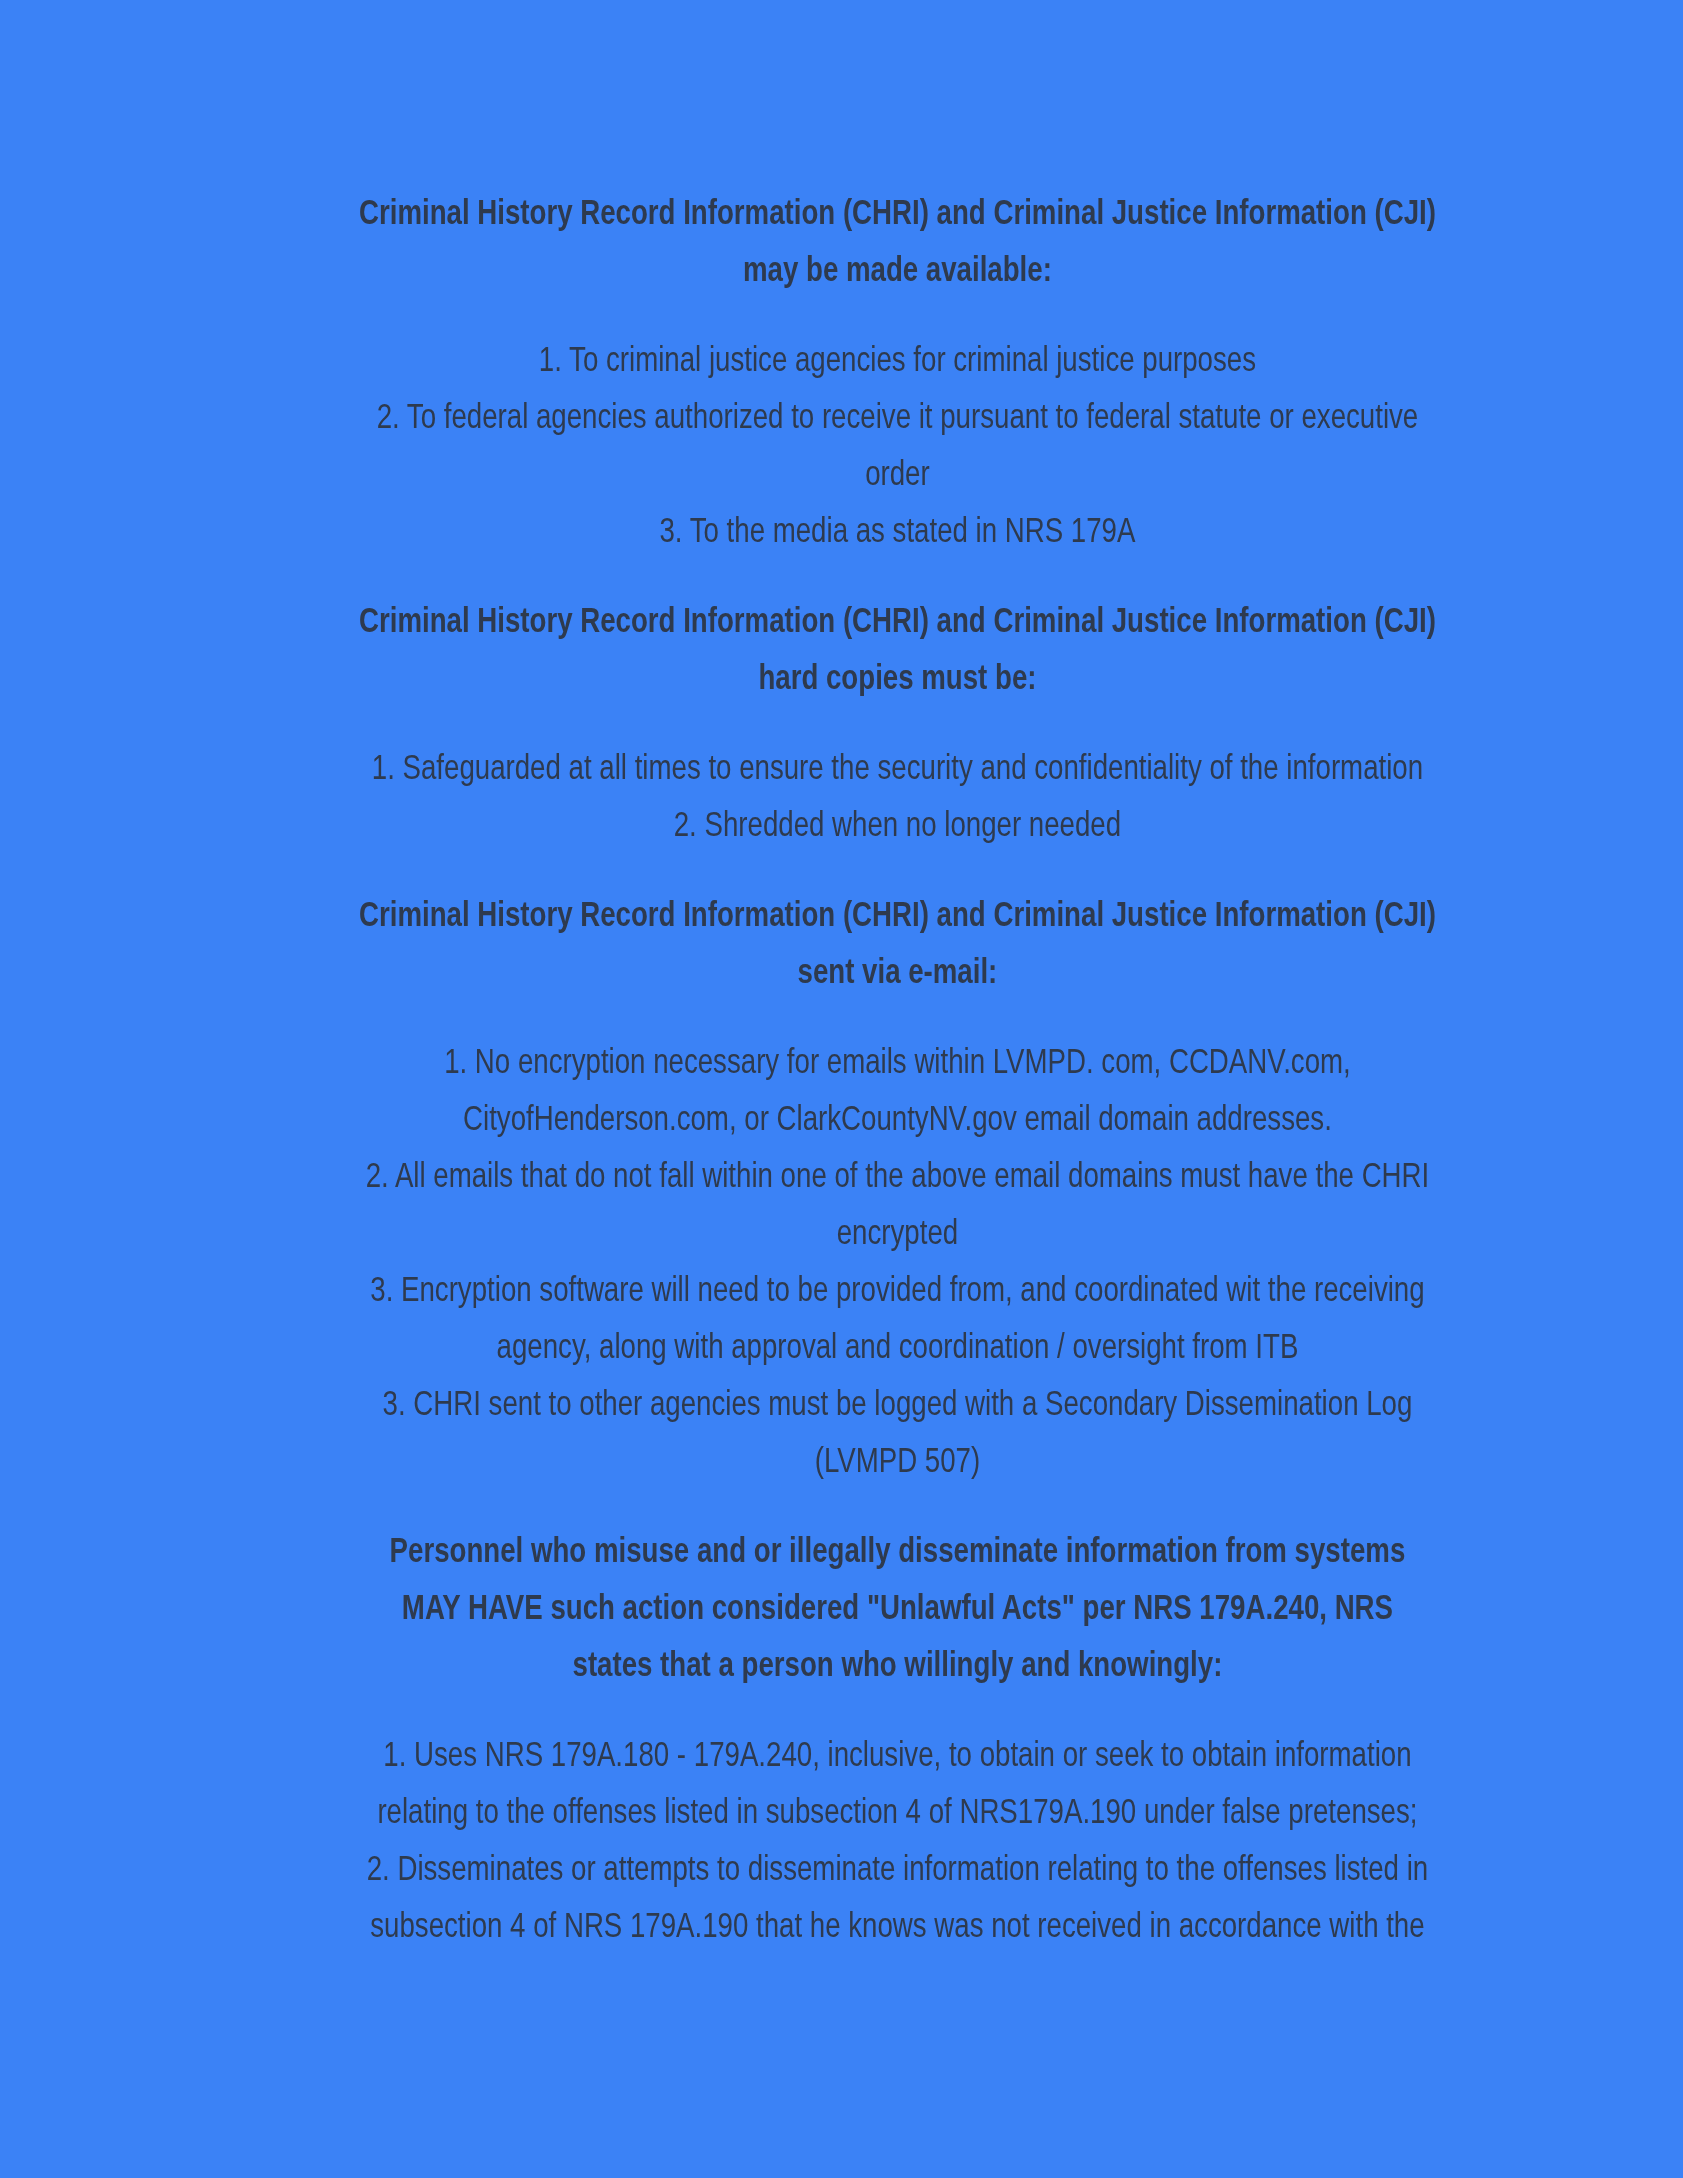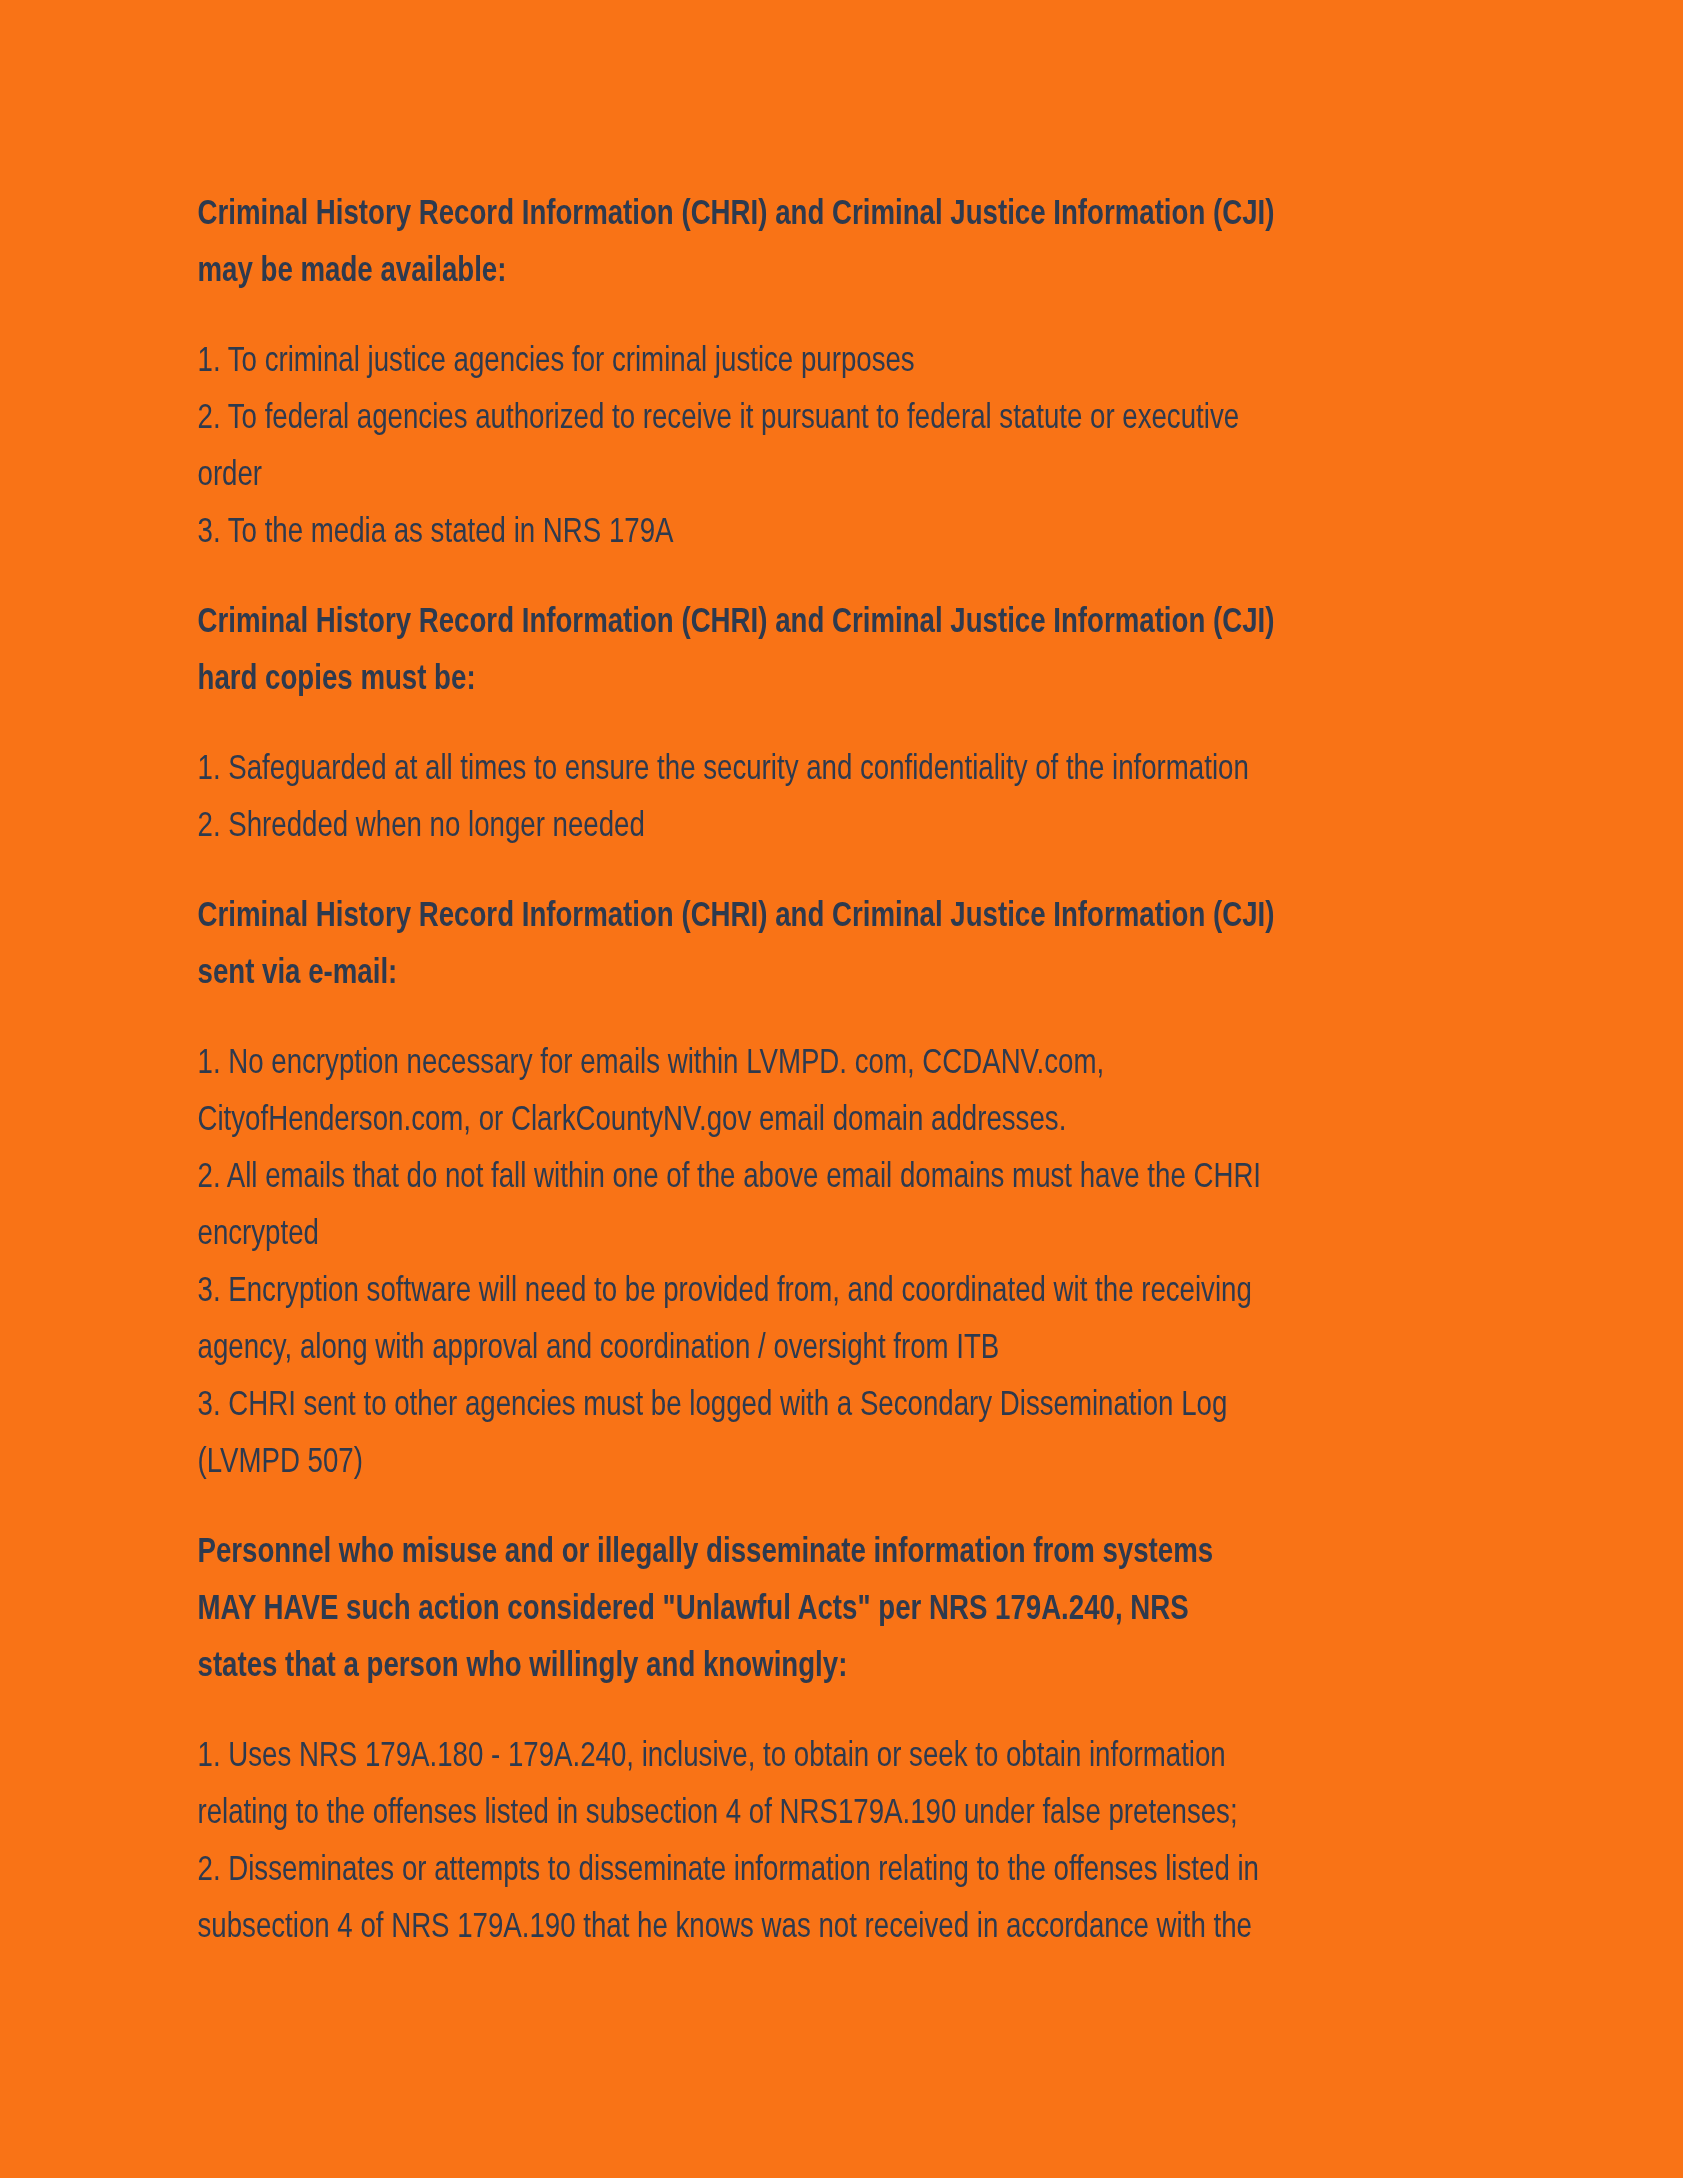--- a/index.html
+++ b/index.html
@@ -7,21 +7,22 @@
     padding: 0;
     background: #ffffff;
     width: 1683px;
     height: 2178px;
     overflow: hidden;
   }
   .page {
     position: relative;
     width: 1683px;
     height: 2178px;
-    background: #f97316;
+    background: #3b82f6;
+    text-align: center;
   }
   
   .content {
     box-sizing: border-box;
     width: 2131px;               
     transform: scaleX(0.79);
     transform-origin: 0 0;
     padding: 183px 109px 0 250px; 
     font-family: "Liberation Sans", "DejaVu Sans", sans-serif;
     font-size: 35px;

